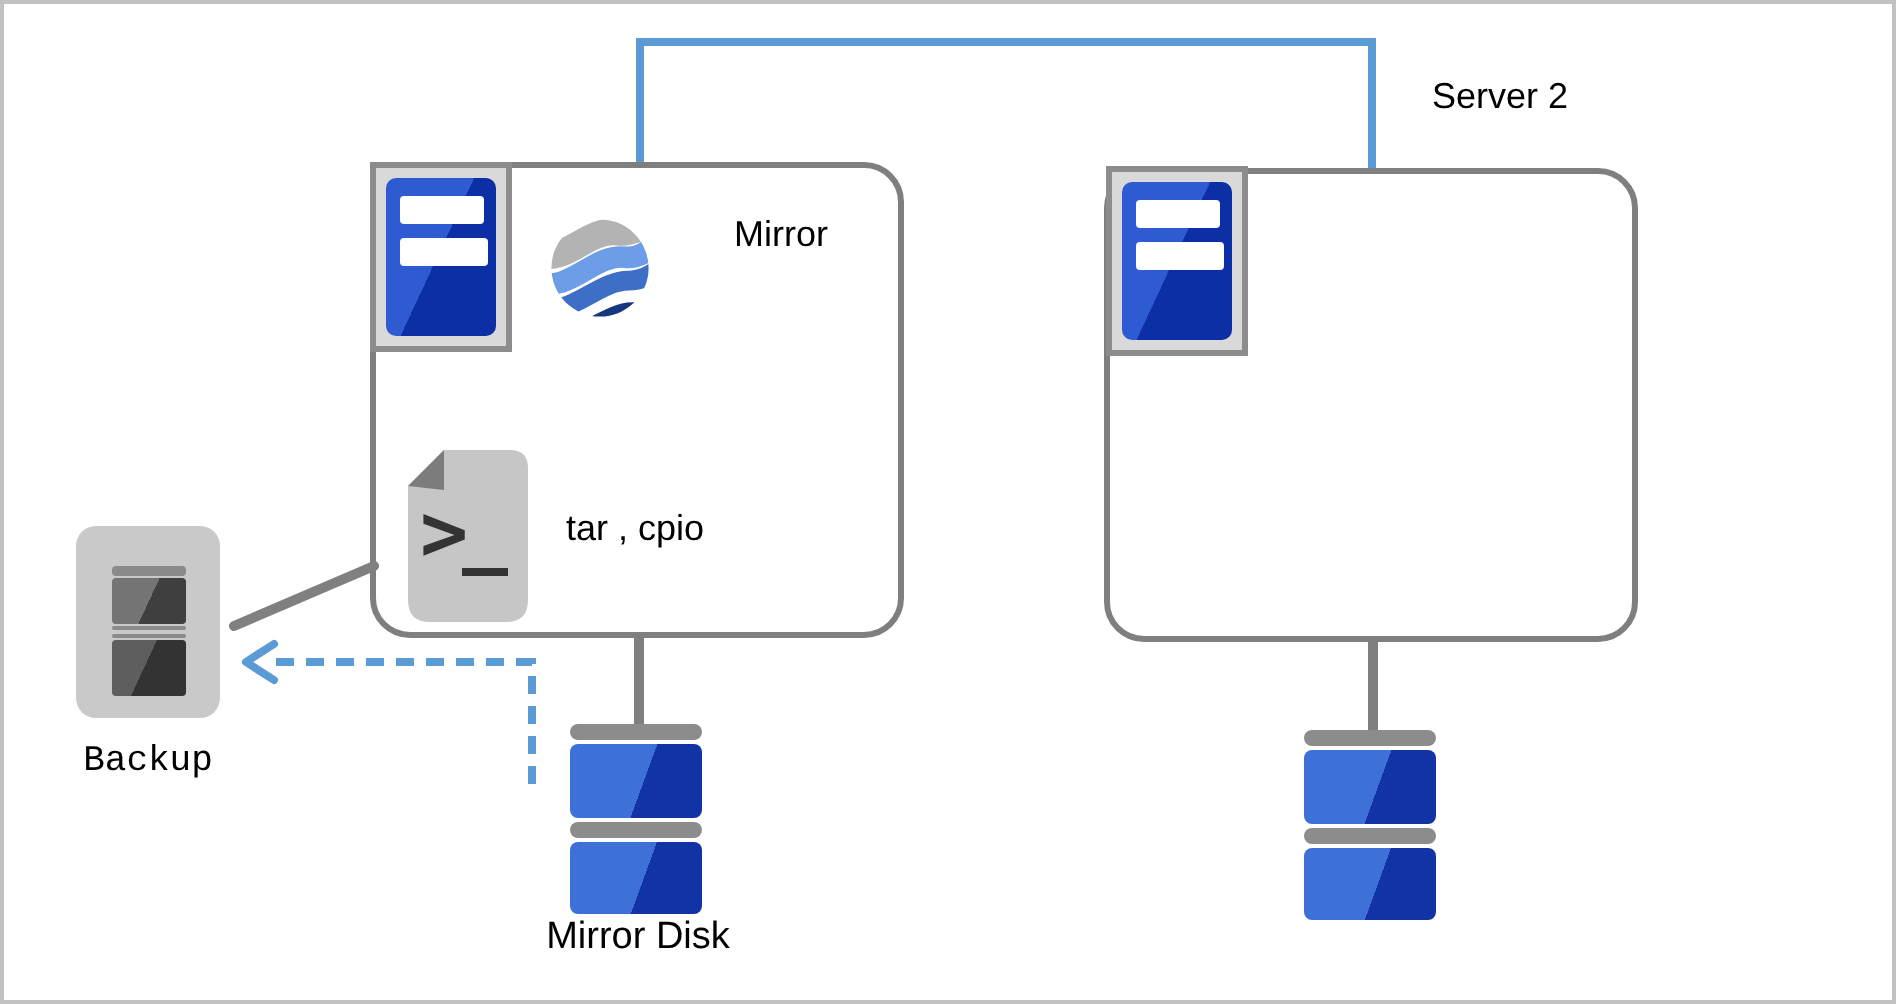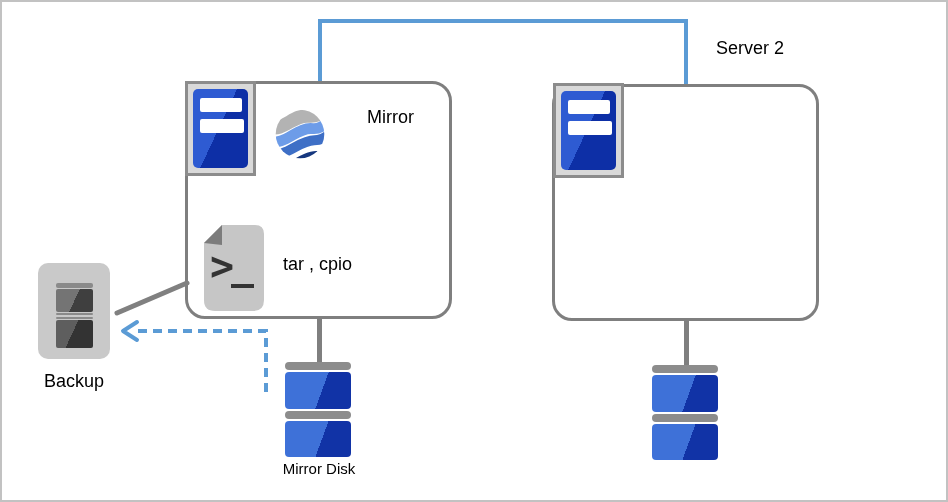--- a/index.html
+++ b/index.html
@@ -118,21 +118,21 @@
   <div class="abs label" style="left:281px; top:249px;">tar , cpio</div>
 
   <div class="abs backup-device" style="left:36px; top:261px;">
     <div class="bd-bar" style="top:20px;"></div>
     <div class="bd-block bd-block1"></div>
     <div class="bd-bar" style="top:50px; height:2px;"></div>
     <div class="bd-bar" style="top:54px; height:2px;"></div>
     <div class="bd-block bd-block2"></div>
   </div>
 
-  <div class="abs center" style="left:14px; top:366px; width:116px;">
+  <div class="abs center" style="left:14px; top:366px; width:116px;font-family:Liberation Mono, monospace;">
     <div class="label">Backup</div>
   </div>
 
   <svg class="abs" style="left:110px; top:274px;" width="80" height="42">
     <line x1="5" y1="37" x2="75" y2="7" stroke="#808080" stroke-width="5" stroke-linecap="round"></line>
   </svg>
 
   <svg class="abs" style="left:113px; top:316px;" width="156" height="78">
     <polyline points="151,74 151,13 20,13" fill="none" stroke="#5b9bd5" stroke-width="4" stroke-dasharray="9 6"></polyline>
     <polyline points="22,4 8,13 22,22" fill="none" stroke="#5b9bd5" stroke-width="4" stroke-linecap="round" stroke-linejoin="round"></polyline>
@@ -149,15 +149,15 @@
     <div class="disk-block" style="top:59px; height:36px;"></div>
   </div>
 
   <div class="abs disk-stack" style="left:650px; top:363px;">
     <div class="disk-cap" style="top:0;"></div>
     <div class="disk-block" style="top:10px;"></div>
     <div class="disk-sep" style="top:49px;"></div>
     <div class="disk-block" style="top:59px; height:36px;"></div>
   </div>
 
-  <div class="abs label center" style="left:253px; top:454px; width:128px; font-size:15px;">Mirror Disk</div>
+  <div class="abs label center" style="left:253px; top:454px; width:128px; font-size:19px;">Mirror Disk</div>
 
 </div>
 
 </body></html>

